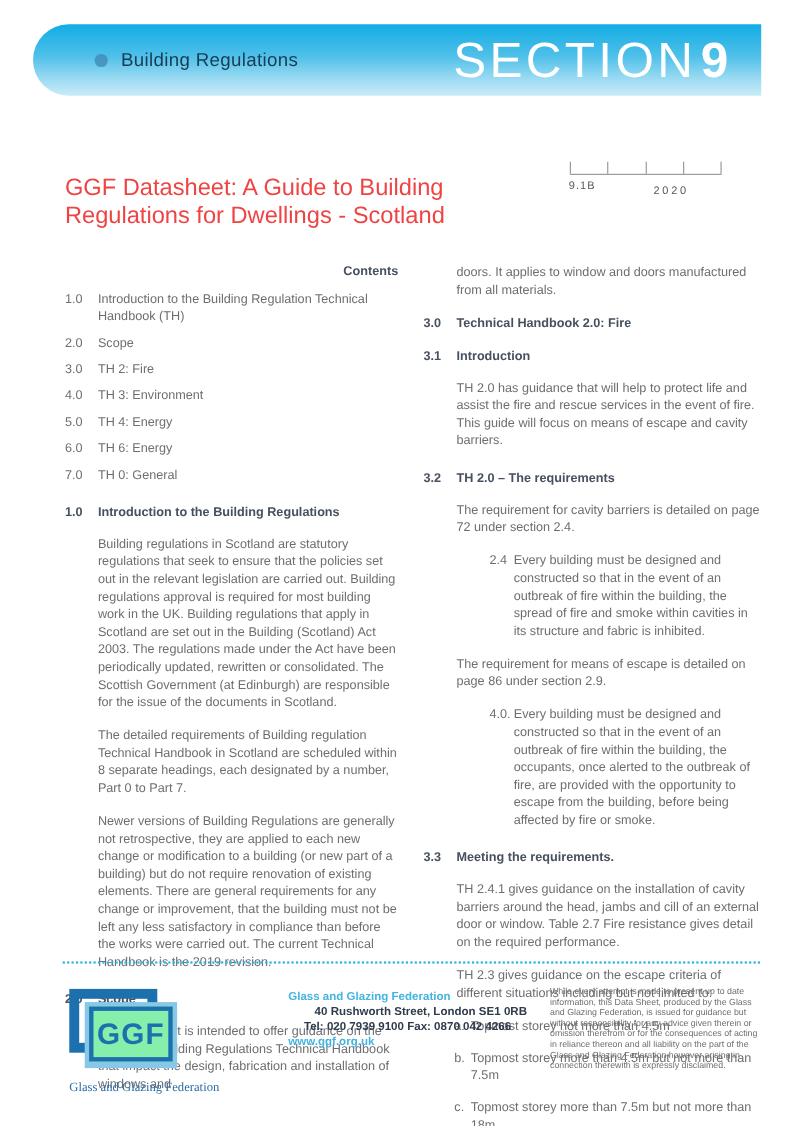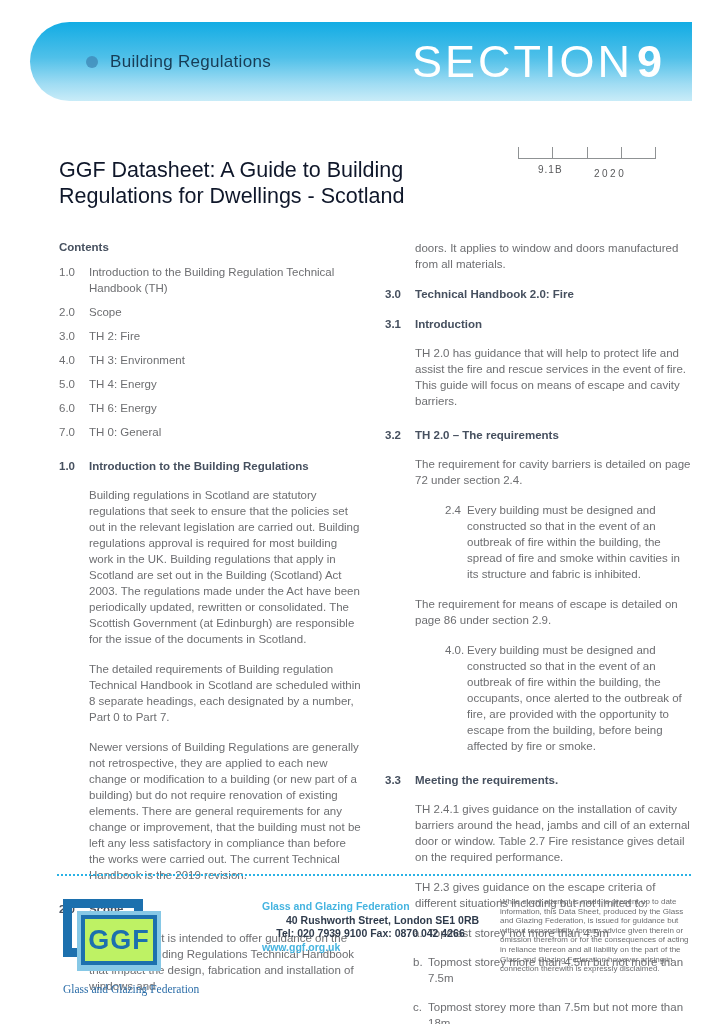--- a/index.html
+++ b/index.html
@@ -6,54 +6,54 @@
   html,body { background:#ffffff; }
   body {
     width: 724px; height: 1024px; position: relative;
     font-family: "Liberation Sans", sans-serif;
     -webkit-font-smoothing: antialiased;
   }
   .page { position:absolute; inset:0; background:#fff; overflow:hidden; }
 
   
   .banner {
-    position:absolute; left:30px; top:22px; width:662px; height:79px;
+    position:absolute; left:30px; top:22px; width:662px; height:65px;
     border-radius: 47px 0 0 47px;
     background: linear-gradient(180deg, #12ace4 0%, #4fc0e9 45%, #9fdcf3 78%, #c9ecf8 100%);
     display:flex; align-items:center; justify-content:space-between;
     padding: 0 30px 0 56px;
   }
   .banner-left { display:flex; align-items:center; gap:12px; }
   .banner-dot { width:12px; height:12px; border-radius:50%; background:#3d86b4; opacity:.75; }
   .banner-label { font-size:17px; color:#173c55; letter-spacing:.3px; }
   .banner-right { color:#ffffff; display:flex; align-items:baseline; }
   .section-word { font-size:45px; font-weight:400; letter-spacing:3px; }
   .section-num  { font-size:45px; font-weight:700; margin-left:4px; }
 
   
   .ruler { position:absolute; left:518px; top:147px; width:138px; height:12px;
            border-bottom:1px solid #8f9294; display:flex; }
   .ruler i { flex:1; border-left:1px solid #8f9294; }
   .ruler i:last-child { border-right:1px solid #8f9294; }
-  .ruler-ref  { position:absolute; left:538px; top:164px; font-size:10px; color:#58595b; letter-spacing:1px; }
+  .ruler-ref  { position:absolute; left:517px; top:164px; font-size:10px; color:#58595b; letter-spacing:1px; }
   .ruler-year { position:absolute; left:594px; top:168px; font-size:10px; color:#58595b; letter-spacing:2.5px; }
 
   
   .doc-title {
     position:absolute; left:59px; top:157px; width:360px;
-    font-size:21.5px; line-height:26px; color:#0f172a; font-weight:400;
+    font-size:21.5px; line-height:26px; color:#ef4444; font-weight:400;
   }
 
   
   .main { position:absolute; top:239px; left:59px; width:632px; display:flex; gap:23px;
           font-size:11.5px; line-height:16px; }
   .col-left  { width:303px; flex:none; }
   .col-right { width:306px; flex:none; }
 
-  .contents-heading { font-weight:700; color:#46505f; margin-bottom:9px; }
+  .contents-heading { font-weight:700; color:#46505f; margin-bottom:9px;text-align:right; }
   .toc-row { display:flex; margin-bottom:8px; color:#6d6e71; }
   .toc-row .num { width:30px; flex:none; }
   .toc-row .lbl { flex:1; }
 
   .sec { display:flex; margin:18px 0 13px; }
   .sec .num { width:30px; flex:none; font-weight:700; color:#46505f; }
   .sec .t   { flex:1; font-weight:700; color:#46505f; }
 
   .p { margin:0 0 14px 30px; color:#6d6e71; }
 
@@ -69,21 +69,21 @@
   .dotted-divider { position:absolute; left:57px; top:874px; width:634px;
                     border-top:2px dotted #29b2e5; }
 
   
   .footer-logo { position:absolute; left:63px; top:899px; width:150px; height:105px; }
   .logo-frame-back  { position:absolute; left:0px; top:0px; width:80px; height:58px;
                       border:9px solid #1c70ae; }
   .logo-frame-front { position:absolute; left:14px; top:12px; width:84px; height:60px;
                       border:9px solid #86c8e6; }
   .logo-panel { position:absolute; left:18px; top:16px; width:76px; height:50px;
-                background:#bef264; border:4px solid #1c70ae;
+                background:#86efac; border:4px solid #1c70ae;
                 display:flex; align-items:center; justify-content:center; }
   .logo-text { font-size:27px; font-weight:700; color:#1c70ae; letter-spacing:1px; }
   .logo-caption { position:absolute; left:0px; top:84px; width:150px;
                   font-family:"Liberation Serif", serif; font-size:11.5px; color:#2b6da8;
                   white-space:nowrap; }
 
   .footer-contact { position:absolute; left:262px; top:900px; font-size:10.5px;
                     font-weight:700; line-height:13.5px; }
   .contact-org     { color:#45b4e0; }
   .contact-address { color:#2f3b4c;margin-left:24px; }

